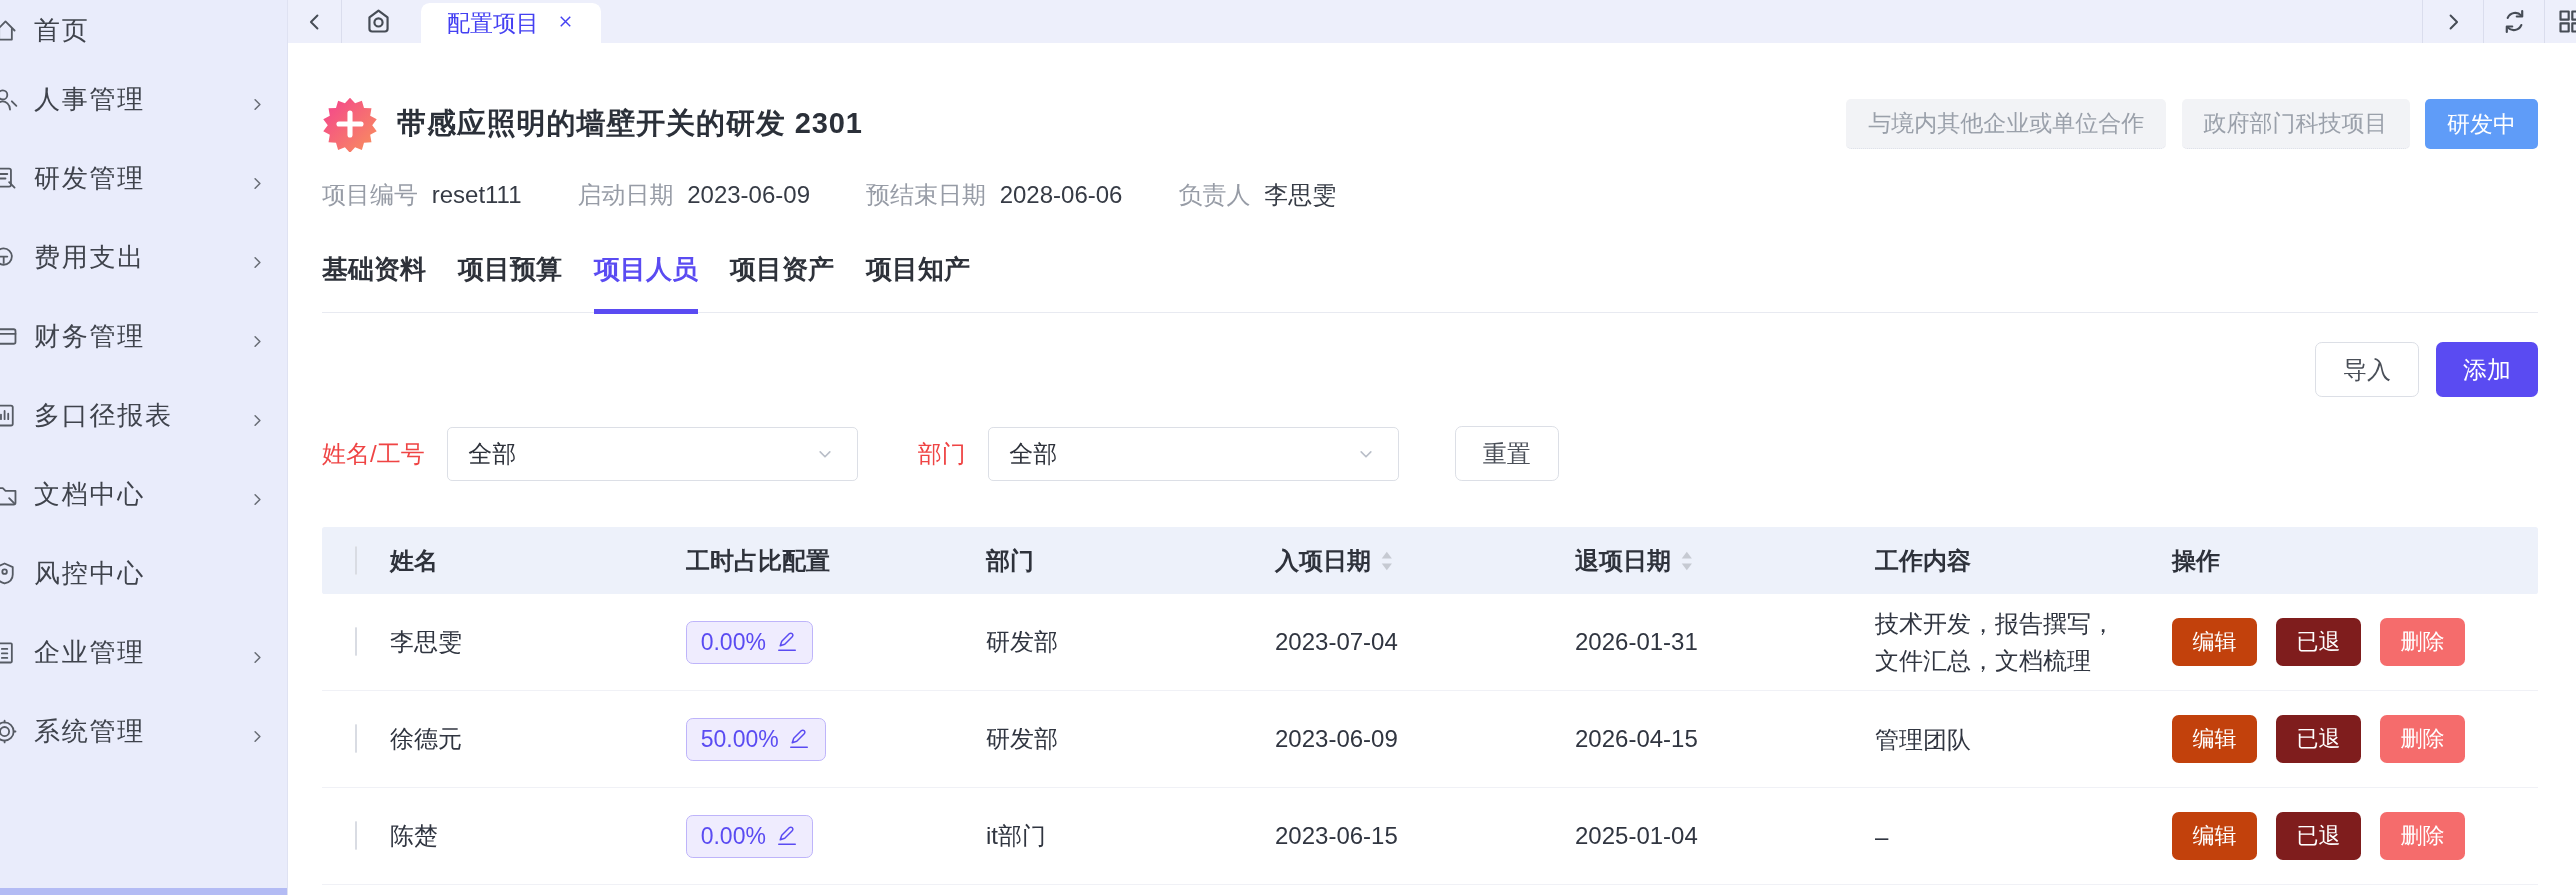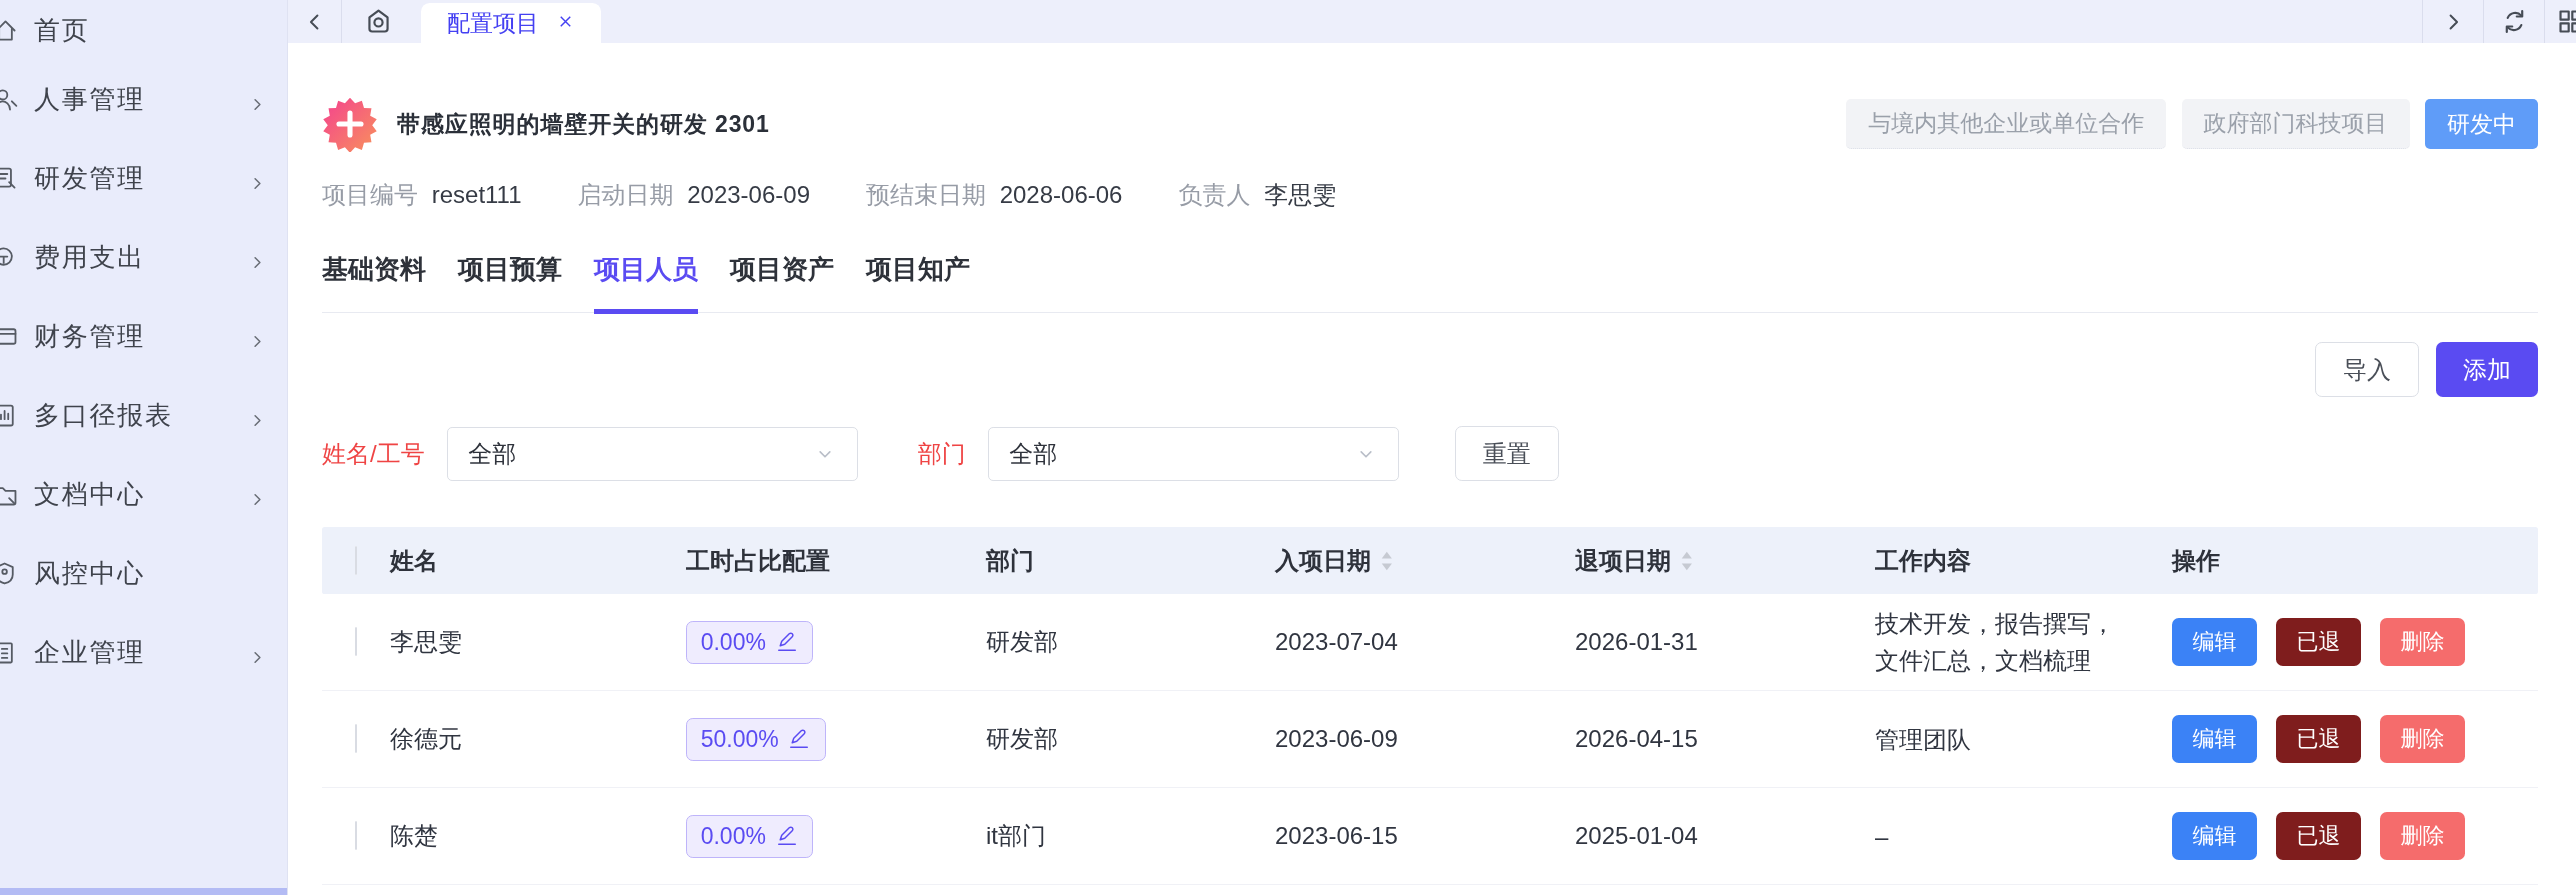--- a/index.html
+++ b/index.html
@@ -33,21 +33,21 @@
   .tb-right{margin-left:auto;display:flex;align-items:center;height:43px;}
   .tb-fwd,.tb-refresh{width:60px;}
   .tb-grid{width:50px;margin-right:-19px;}
 
   
   .main{position:absolute;left:288px;top:43px;width:2288px;height:852px;background:#fff;
     padding:0 38px 0 34px;}
 
   .header-row{display:flex;align-items:center;margin-top:53px;}
   .project-icon{width:56px;height:56px;flex:0 0 auto;}
-  .page-title{margin-left:19px;font-size:23px;font-weight:700;color:#2b3039;letter-spacing:0.9px;}
+  .page-title{margin-left:19px;font-size:29px;font-weight:700;color:#2b3039;letter-spacing:0.9px;}
   .badges{margin-left:auto;display:flex;gap:15.4px;}
   .badge{height:50px;display:flex;align-items:center;padding:0 22px;border-radius:5.1px;font-size:23px;white-space:nowrap;}
   .badge.gray{background:#f2f3f6;color:#9aa0aa;border-bottom:1.7px dotted #dcdfe8;}
   .badge.blue{background:#5f9cf8;color:#fff;}
 
   .meta-row{display:flex;gap:56px;margin-top:27px;font-size:24px;align-items:center;}
   .meta-pair{display:flex;align-items:center;}
   .meta-label{color:#979ca6;margin-right:13.7px;}
   .meta-value{color:#363b45;}
 
@@ -76,21 +76,21 @@
   .cell{padding-right:13.7px;}
   .checkbox{width:26px;height:26px;border:1.7px solid #d9dce3;border-radius:5.1px;background:#f7f8fa;margin-left:33px;cursor:pointer;}
   .th-sort{display:inline-flex;align-items:center;gap:8.6px;}
   .sort-icon{display:inline-flex;}
   .pill{display:inline-flex;align-items:center;gap:8.6px;background:#efecfe;border:1.7px solid #beb4fa;
     border-radius:6.8px;padding:6.8px 13.7px;color:#5a4bf2;font-size:23px;cursor:pointer;}
   .pill svg{width:24px;height:24px;stroke:#5a4bf2;fill:none;stroke-width:2;stroke-linecap:round;stroke-linejoin:round;}
   .work-cell{line-height:1.55;}
   .row-actions{display:flex;gap:19px;}
   .action-btn{height:48px;padding:0 20.5px;border-radius:6.8px;color:#fff;font-size:22px;display:inline-flex;align-items:center;cursor:pointer;}
-  .action-btn.edit{background:#3b82f6;font-family:Liberation Mono, monospace;}
+  .action-btn.edit{background:#c2410c;font-family:Liberation Mono, monospace;}
   .action-btn.quit{background:#7f1d1d;}
   .action-btn.del{background:#f56c6c;}
 </style>
 </head>
 <body>
 
 <div class="sidebar">
   <div class="side-item">
     <span class="side-icon"><svg viewBox="0 0 32 32">
           <path d="M6 16 L16 6 L26 16"></path>
@@ -166,20 +166,31 @@
           <circle cx="15" cy="14" r="2.5"></circle>
         </svg></span>
     <span class="side-label">风控中心</span>
   </div>
   <div class="side-item">
     <span class="side-icon"><svg viewBox="0 0 32 32">
           <rect x="7" y="6" width="16" height="21" rx="1"></rect>
           <path d="M12 12 h6 M12 17 h6 M12 22 h6"></path>
         </svg></span>
     <span class="side-label">企业管理</span>
+    <span class="side-arrow"><svg viewBox="0 0 32 32">
+          <polyline points="12 8 20 16 12 24"></polyline>
+        </svg></span>
+  </div>
+  <div class="side-item">
+    <span class="side-icon"><svg viewBox="0 0 32 32">
+          <circle cx="15" cy="16" r="5"></circle>
+          <circle cx="15" cy="16" r="10"></circle>
+          <path d="M15 6 v-2 M15 26 v2 M5 16 h-2 M25 16 h2"></path>
+        </svg></span>
+    <span class="side-label">系统管理</span>
     <span class="side-arrow"><svg viewBox="0 0 32 32">
           <polyline points="12 8 20 16 12 24"></polyline>
         </svg></span>
   </div>
   <div class="sidebar-strip"></div>
 </div>
 
 <div class="topbar">
   <div class="tb-icon tb-back">
       <svg width="26" height="26" viewBox="0 0 32 32">

